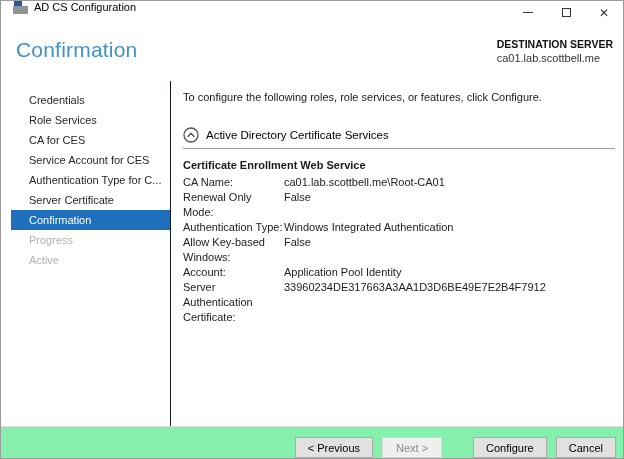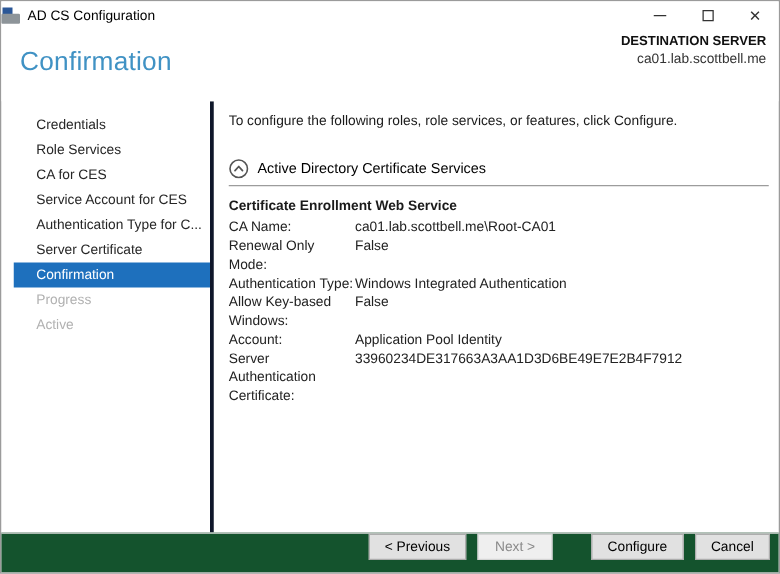--- a/index.html
+++ b/index.html
@@ -16,24 +16,23 @@
     background: #fff;
     position: relative;
     overflow: hidden;
     display: flex;
     flex-direction: column;
   }
   
   .titlebar {
     height: 23px;
     display: flex;
-    align-items: center;
     background: #fff;
     flex: 0 0 auto;
-    padding-left: 0;
+    padding-left: 12px;
   }
   .titlebar .app-icon { width: 15px; height: 13px; position: relative; margin-right: 6px; }
   .titlebar .app-icon .case {
     position: absolute; left: 0; bottom: 0; width: 15px; height: 8px;
     background: #8d9499; border-radius: 1px;
   }
   .titlebar .app-icon .flag {
     position: absolute; left: 1px; top: 0; width: 8px; height: 7px;
     background: #2b5797;
   }
@@ -52,30 +51,30 @@
     flex: 0 0 57px;
     position: relative;
     background: #fff;
     padding-left: 15px;
   }
   .page-title {
     position: absolute; left: 15px; top: 14px;
     font-size: 21px; font-weight: 400; letter-spacing: 0.2px;
   }
   .destination {
-    position: absolute; right: 10px; top: 2px;
-    text-align: right; line-height: 14px;
+    position: absolute; right: 10px; top: 13px;
+    text-align: left; line-height: 14px;
   }
   .destination .dest-label { font-weight: bold; font-size: 10.5px; color: #111; }
   .destination .dest-server { font-size: 11px; color: #333; }
   
   .content { flex: 1 1 auto; display: flex; min-height: 0; }
   .nav {
     flex: 0 0 170px;
-    border-right: 3px solid #0f172a;
+    border-right: 1px solid #0f172a;
     padding-top: 9px;
   }
   .nav-item {
     height: 20px;
     line-height: 20px;
     margin-left: 10px;
     padding-left: 18px;
     color: #262626;
     cursor: pointer;
     white-space: nowrap;
@@ -92,24 +91,24 @@
   }
   .section-title { font-weight: normal; font-size: 11.5px; color: #000; }
   .section-rule { border: none; border-top: 1px solid #9c9c9c; margin: 0 0 10px 0; }
   .subsection-title { font-weight: bold; font-size: 11px; margin-bottom: 4px; }
   .field-row { display: flex; line-height: 15px; }
   .field-label { flex: 0 0 101px; color: #222; }
   .field-value { flex: 1 1 auto; color: #222; word-break: break-all; }
   
   .footer {
     flex: 0 0 32px;
-    background: #14532d;
+    background: #86efac;
     border-top: 1px solid #dcdcdc;
     display: flex;
-    align-items: flex-start;
+    align-items: flex-end;
     justify-content: flex-end;
     padding-right: 7px;
   }
   .btn {
     min-width: 60px;
     height: 21px;
     margin-left: 9px;
     background: #e1e1e1;
     border: 1px solid #adadad;
     font-family: inherit;

